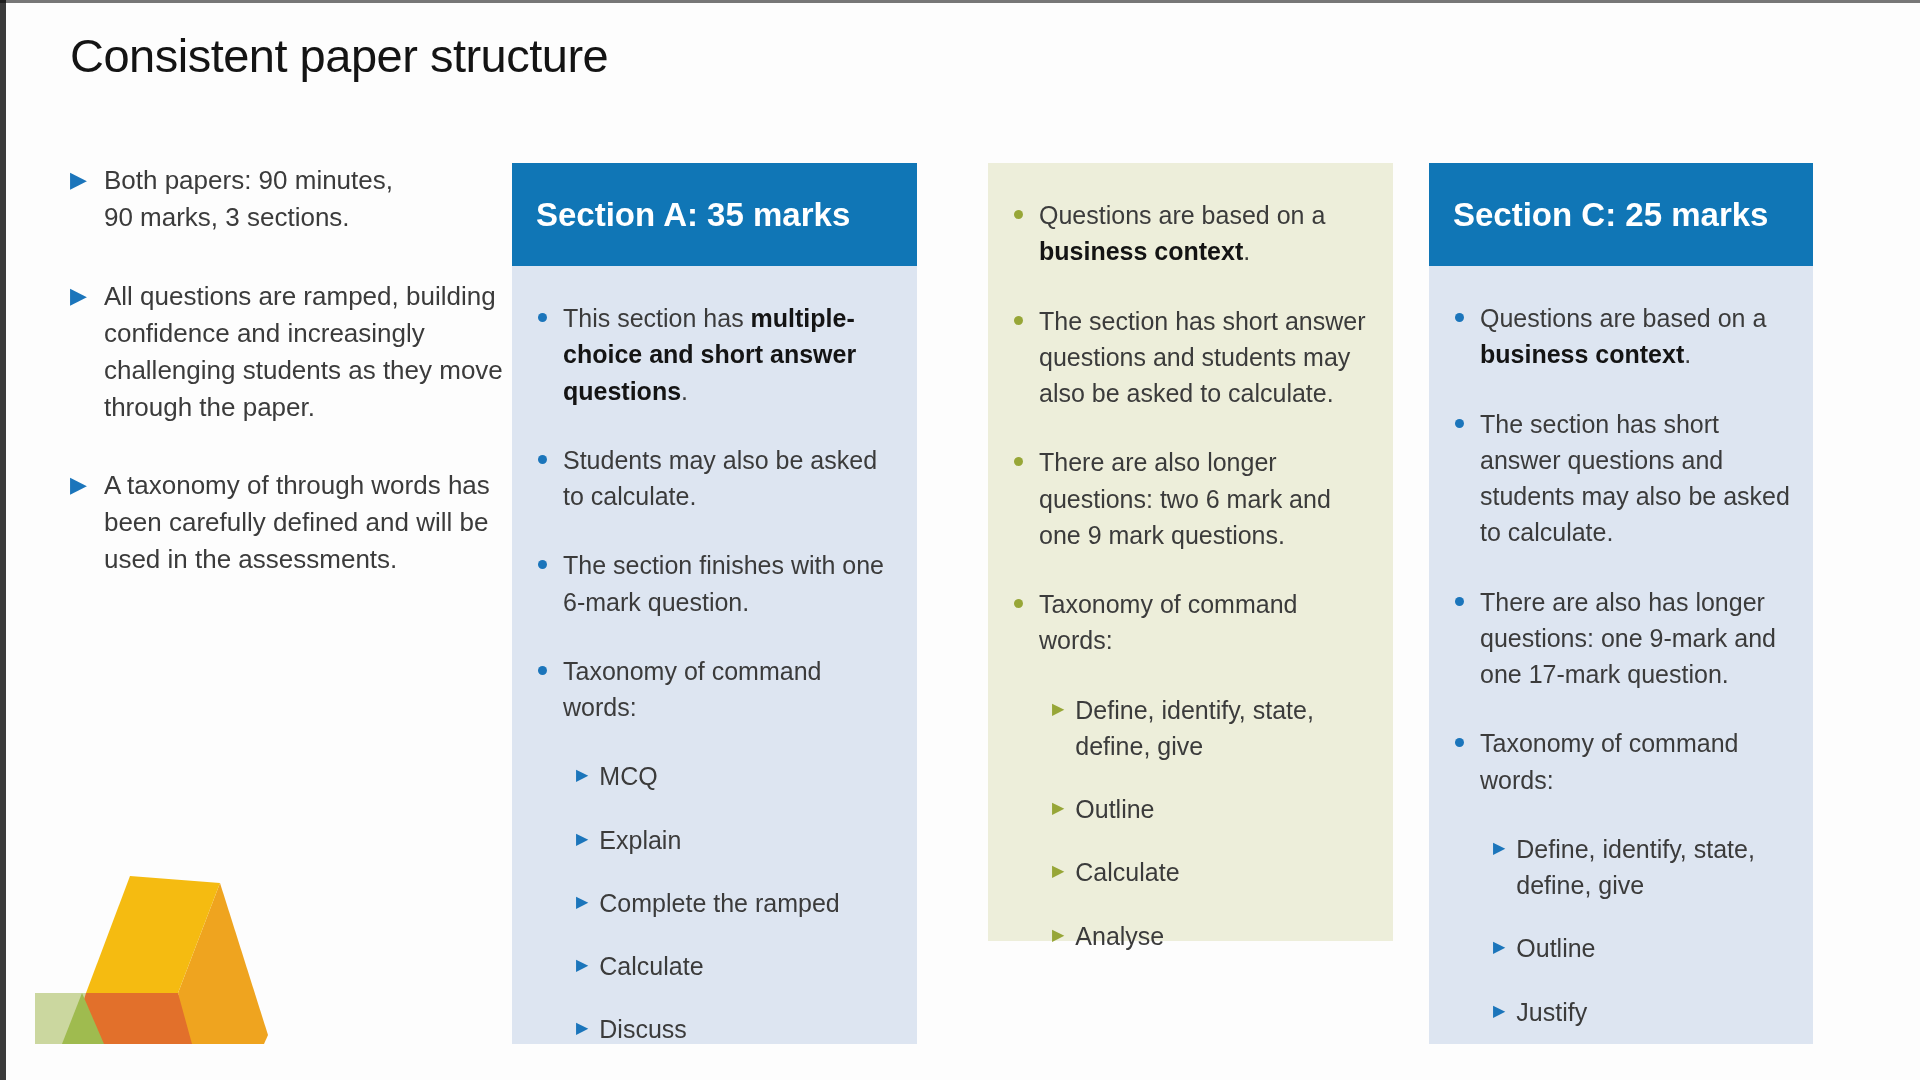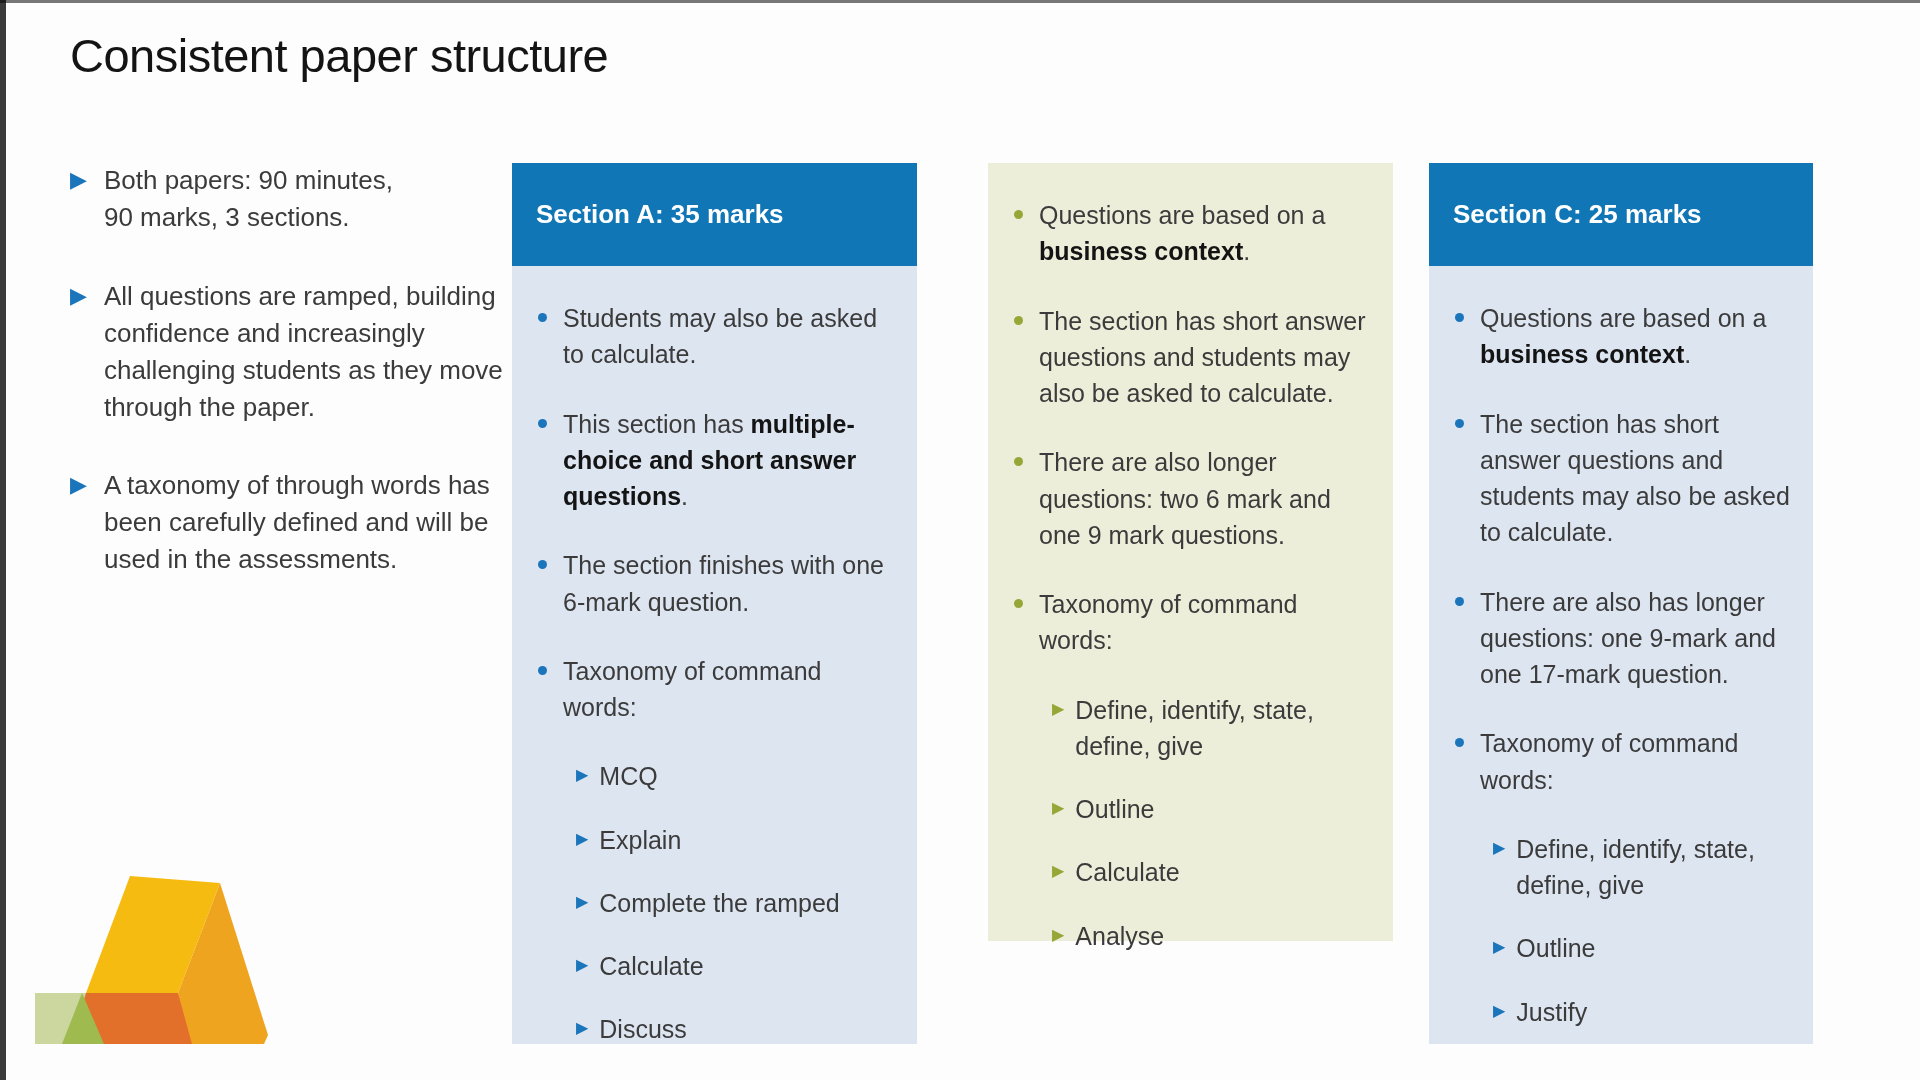--- a/index.html
+++ b/index.html
@@ -29,21 +29,21 @@
 
   
   .cards{position:absolute;left:512px;top:163px;display:flex;}
   .card{height:881px;overflow:hidden;}
   .card:nth-child(1){width:405px;margin-right:71px;}
   .card:nth-child(2){width:405px;margin-right:36px;}
   .card:nth-child(3){width:384px;}
   .chead{
     height:103px;display:flex;align-items:center;
     padding:0 10px 0 24px;box-sizing:border-box;
-    font-size:26px;font-weight:bold;
+    font-size:33px;font-weight:bold;
   }
   .cbody{padding:34px 18px 0 26px;box-sizing:border-box;height:778px;font-size:25px;line-height:1.45;}
   .theme-blue .chead{background:var(--blue_header);color:#ffffff;}
   .theme-blue .cbody{background:var(--blue_body);}
   .theme-blue .dot{background:var(--blue_accent);}
   .theme-blue .stri{color:var(--blue_accent);}
   .theme-olive .chead{background:var(--olive_header);color:#1d1d1d;}
   .theme-olive .cbody{background:var(--olive_body);}
   .theme-olive .dot{background:var(--olive_accent);}
   .theme-olive .stri{color:var(--olive_accent);}
@@ -82,25 +82,25 @@
       <span class="itxt">A taxonomy of through words has been carefully defined and will be used in the assessments.</span>
     </div>
   </div>
 
 <div class="cards">
     <section class="card theme-blue">
       <header class="chead">Section A: 35 marks</header>
       <div class="cbody">
         <div class="brow">
           <span class="dot"></span>
+          <span class="btxt">This section has <b>multiple-choice and short answer questions</b>.</span>
+        </div>
+        <div class="brow">
+          <span class="dot"></span>
           <span class="btxt">Students may also be asked to calculate.</span>
-        </div>
-        <div class="brow">
-          <span class="dot"></span>
-          <span class="btxt">This section has <b>multiple-choice and short answer questions</b>.</span>
         </div>
         <div class="brow">
           <span class="dot"></span>
           <span class="btxt">The section finishes with one 6-mark question.</span>
         </div>
         <div class="brow">
           <span class="dot"></span>
           <span class="btxt">Taxonomy of command words:</span>
         </div>
         <div class="subs">

